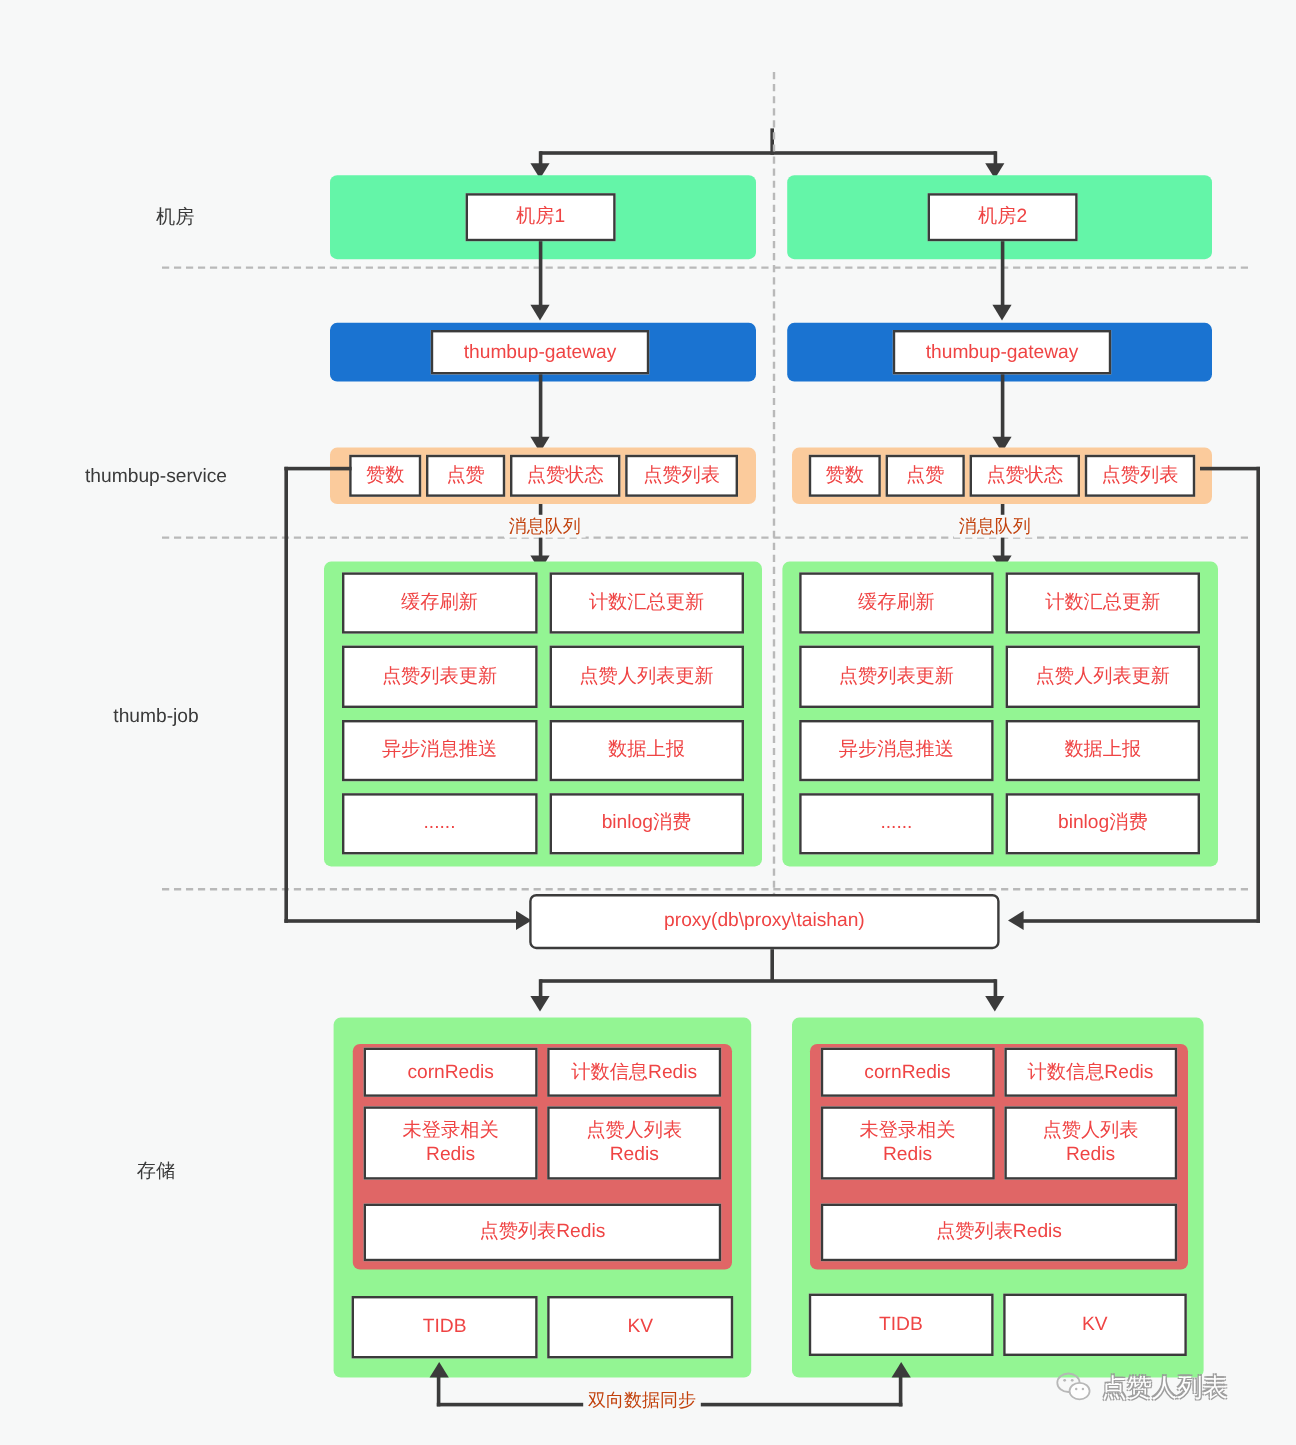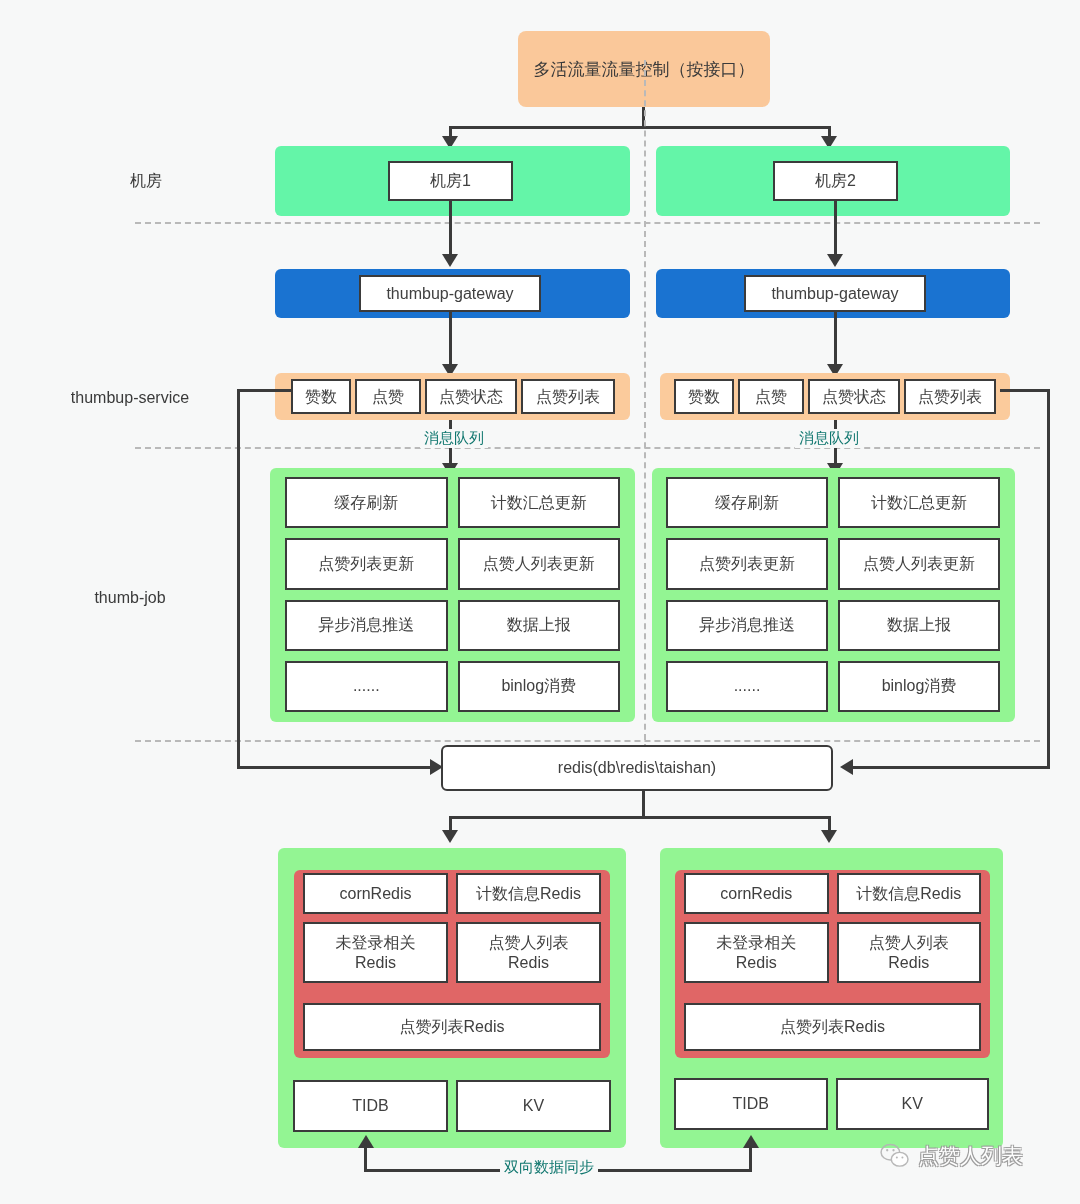--- a/index.html
+++ b/index.html
@@ -22,21 +22,21 @@
 
   
   .node {
     background: #ffffff;
     border: 2.5px solid #3b3b3b;
     display: flex;
     align-items: center;
     justify-content: center;
     text-align: center;
     font-size: 16px;
-    color: #404040;
+    color: #ef4444;
     line-height: 1.25;
     box-sizing: border-box;
   }
 
   
   .band {
     border-radius: 6px;
     box-sizing: border-box;
   }
   .band-orange-top {
@@ -99,21 +99,21 @@
   .arrow-left {
     width: 0; height: 0;
     border-top: 8px solid transparent;
     border-bottom: 8px solid transparent;
     border-right: 13px solid #3b3b3b;
   }
 
   
   .edge-label {
     font-size: 15px;
-    color: #0f766e;
+    color: #c2410c;
     background: #f7f8f8;
     padding: 0 4px;
     white-space: nowrap;
   }
 
   
   .grid2 {
     display: grid;
     grid-template-columns: 1fr 1fr;
     gap: 10px;
@@ -132,23 +132,20 @@
        1px -1px 0 #9a9a9a, -1px -1px 0 #9a9a9a;
     opacity: .95;
   }
   .wm-icon { width: 30px; height: 26px; }
 </style>
 </head>
 <body>
 
 <div id="canvas">
 
-  <div class="abs band-orange-top" style="left:518px; top:31px; width:252px; height:76px;">
-    <span>多活流量流量控制（按接口）</span>
-  </div>
 
   <div class="abs line-v" style="left:642px; top:107px; width:3px; height:22px;"></div>
 
   <div class="abs line-h" style="left:450px; top:126px; width:380px; height:3px;"></div>
 
   <div class="abs line-v" style="left:449px; top:126px; width:3px; height:12px;"></div>
   <div class="abs arrow-down" style="left:442px; top:136px;"></div>
 
   <div class="abs line-v" style="left:828px; top:126px; width:3px; height:12px;"></div>
   <div class="abs arrow-down" style="left:821px; top:136px;"></div>
@@ -156,20 +153,23 @@
   <div class="abs vsep" style="left:644px; top:60px; height:700px;"></div>
 
   <div class="abs row-label" style="left:56px; top:165px; width:180px; height:32px;">
     <span>机房</span>
   </div>
   <div class="abs row-label" style="left:40px; top:582px; width:180px; height:32px;">
     <span>thumb-job</span>
   </div>
   <div class="abs row-label" style="left:30px; top:382px; width:200px; height:32px;">
     <span>thumbup-service</span>
+  </div>
+  <div class="abs row-label" style="left:40px; top:960px; width:180px; height:32px;">
+    <span>存储</span>
   </div>
 
   <div class="abs hsep" style="left:135px; top:222px; width:905px;"></div>
   <div class="abs hsep" style="left:135px; top:447px; width:905px;"></div>
   <div class="abs hsep" style="left:135px; top:740px; width:905px;"></div>
 
   <div class="abs band band-mint" style="left:275px; top:146px; width:355px; height:70px;"></div>
   <div class="abs node" style="left:388px; top:161px; width:125px; height:40px;">
     <span>机房1</span>
   </div>
@@ -303,21 +303,21 @@
       <span>binlog消费</span>
       </div>
   </div>
 
   <div class="abs line-h" style="left:1000px; top:389px; width:50px; height:3px;"></div>
   <div class="abs line-v" style="left:1047px; top:389px; width:3px; height:380px;"></div>
   <div class="abs line-h" style="left:851px; top:766px; width:199px; height:3px;"></div>
   <div class="abs arrow-left" style="left:840px; top:759px;"></div>
 
   <div class="abs node" style="left:441px; top:745px; width:392px; height:46px; border-radius:6px;">
-    <span>redis(db\redis\taishan)</span>
+    <span>proxy(db\proxy\taishan)</span>
   </div>
 
   <div class="abs line-v" style="left:642px; top:791px; width:3px; height:27px;"></div>
   <div class="abs line-h" style="left:450px; top:816px; width:380px; height:3px;"></div>
   <div class="abs line-v" style="left:449px; top:816px; width:3px; height:16px;"></div>
   <div class="abs arrow-down" style="left:442px; top:830px;"></div>
   <div class="abs line-v" style="left:828px; top:816px; width:3px; height:16px;"></div>
   <div class="abs arrow-down" style="left:821px; top:830px;"></div>
 
   <div class="abs band band-green" style="left:278px; top:848px; width:348px; height:300px;"></div>
@@ -374,21 +374,21 @@
     <div class="node">
       <span>KV</span>
       </div>
   </div>
 
   <div class="abs arrow-up" style="left:358px; top:1135px;"></div>
   <div class="abs line-v" style="left:364px; top:1146px; width:3px; height:26px;"></div>
   <div class="abs line-h" style="left:364px; top:1169px; width:388px; height:3px;"></div>
   <div class="abs line-v" style="left:749px; top:1146px; width:3px; height:26px;"></div>
   <div class="abs arrow-up" style="left:743px; top:1135px;"></div>
-  <div class="abs edge-label" style="left:500px; top:1158px;">
+  <div class="abs edge-label" style="left:486px; top:1158px;">
     <span>双向数据同步</span>
   </div>
 
   <div class="abs watermark" style="left:880px; top:1142px;">
     <span class="wm-icon">
       <svg viewBox="0 0 32 28" width="30" height="26">
         <ellipse cx="11" cy="10" rx="10" ry="8.3" fill="none" stroke="#b5b5b5" stroke-width="1.6"></ellipse>
         <circle cx="7.6" cy="7.8" r="1.25" fill="#b5b5b5"></circle>
         <circle cx="14.4" cy="7.8" r="1.25" fill="#b5b5b5"></circle>
         <ellipse cx="21" cy="17.5" rx="9" ry="7.4" fill="#ffffff" stroke="#b5b5b5" stroke-width="1.6"></ellipse>

